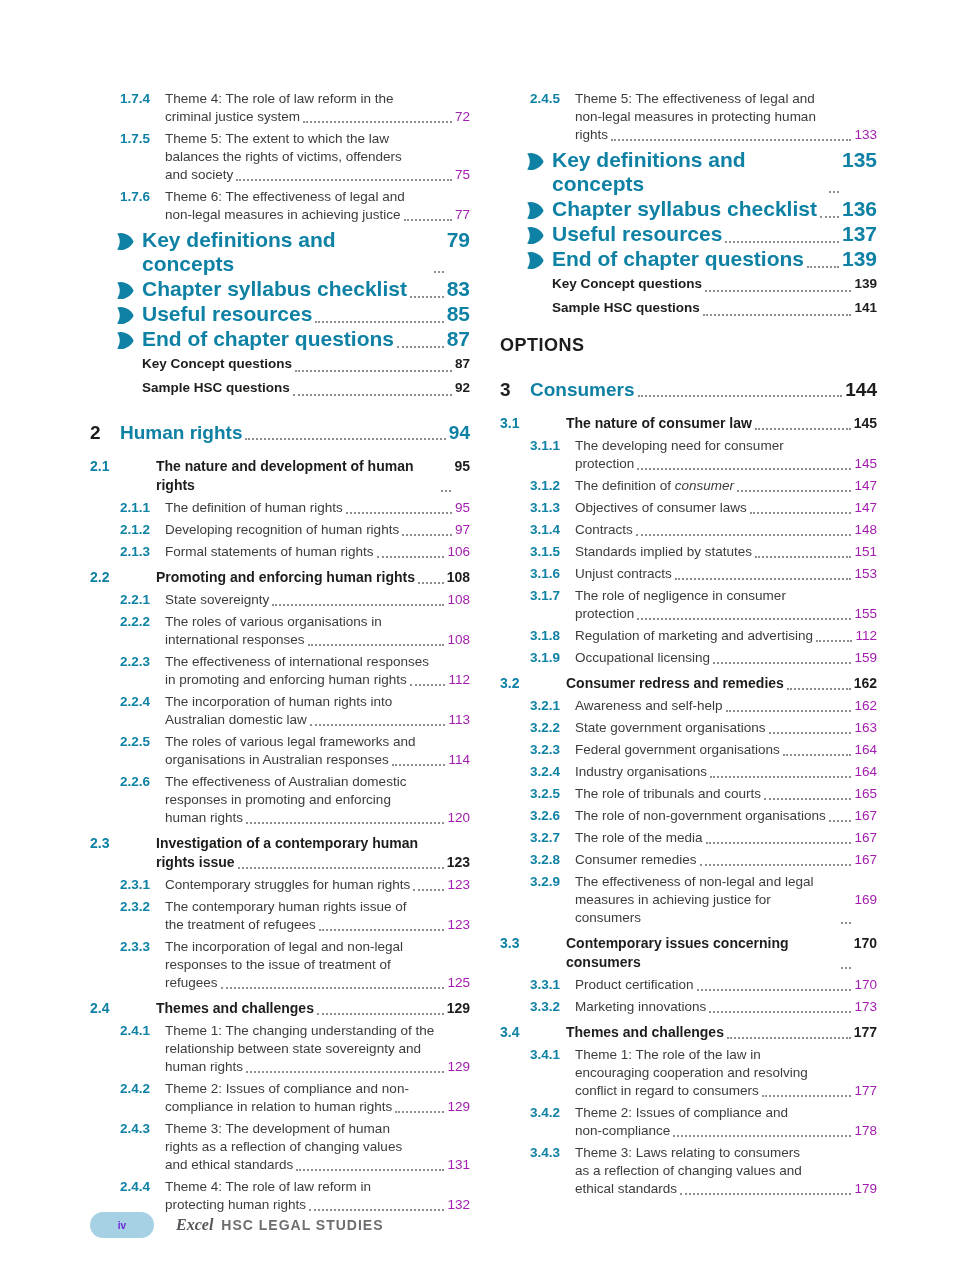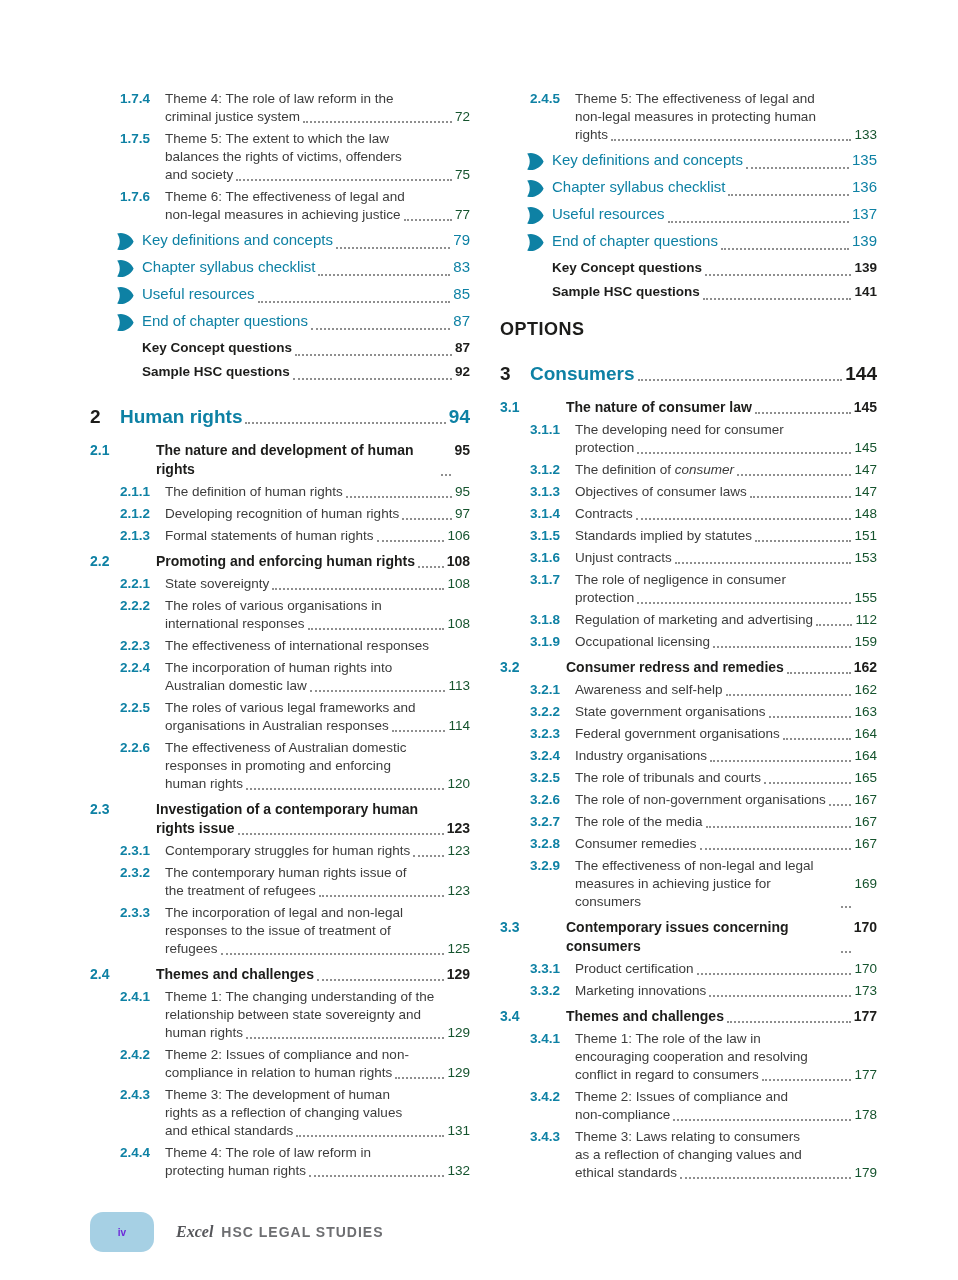--- a/index.html
+++ b/index.html
@@ -19,52 +19,52 @@
   .entry .num{flex:none;font-weight:bold;color:#0e81a4;}
   .entry .body{flex:1;min-width:0;}
   .line{display:block;}
   .line.last{display:flex;align-items:baseline;}
   .leader{flex:1;min-width:10px;border-bottom:2px dotted #8f8f8f;margin:0 3px;align-self:flex-end;margin-bottom:3px;}
   .page{white-space:nowrap;}
 
   
   .entry.sub{padding-left:30px;}
   .entry.sub .num{width:45px;}
-  .entry.sub .page{color:#14532d;text-align:right;}
+  .entry.sub .page{color:#a21caf;text-align:right;}
 
   
   .entry.section{margin-top:7px;margin-bottom:4px;font-weight:bold;color:#1d1d1b;font-size:14px;line-height:19px;gap:36px;}
   .entry.section .num{width:30px;}
   .entry.section .page{color:#1d1d1b;}
 
   
   .entry.chapter{margin-top:22px;margin-bottom:12px;font-size:19px;line-height:24px;font-weight:bold;color:#1d1d1b;}
   .entry.chapter .num{width:30px;color:#1d1d1b;}
   .entry.chapter .title{color:#0e81a4;}
   .entry.chapter .leader{margin-bottom:5px;}
   .entry.chapter .page.accent{color:#0e81a4;}
   .entry.chapter .page.dark{color:#1d1d1b;}
 
   
   .part-heading{margin-top:16px;font-size:18px;font-weight:bold;color:#1d1d1b;letter-spacing:.5px;}
 
   
-  .entry.bullet{padding-left:26px;font-size:15px;line-height:24px;margin-bottom:1px;color:#0e81a4;}
+  .entry.bullet{padding-left:26px;font-size:21px;line-height:24px;margin-bottom:1px;color:#0e81a4;font-weight:bold;}
   .entry.bullet .icon{flex:none;width:19px;margin-right:7px;position:relative;top:4px;}
   .entry.bullet .page{color:#0e81a4;}
 
   
   .entry.boldrow{padding-left:52px;font-weight:bold;color:#1d1d1b;font-size:13.5px;line-height:23px;margin-bottom:1px;}
   .entry.boldrow .page{color:#1d1d1b;}
 
   em{font-style:italic;}
 
   
   .footer{position:absolute;left:90px;top:1212px;display:flex;align-items:center;}
-  .page-badge{width:64px;height:40px;border-radius:13px;background:#a6d0e4;color:#6d28d9;
+  .page-badge{width:64px;height:26px;border-radius:13px;background:#a6d0e4;color:#6d28d9;
     font-weight:bold;font-size:10px;display:flex;align-items:center;justify-content:center;}
   .brand{margin-left:22px;display:flex;align-items:baseline;}
   .brand .excel{font-family:"Liberation Serif", serif;font-style:italic;font-weight:bold;font-size:16px;color:#55565a;margin-right:8px;}
   .brand .rest{font-weight:bold;font-size:14px;letter-spacing:1px;color:#6d6e71;}
 </style>
 </head>
 <body>
 
 <div class="toc-wrap">
   <div class="col left">
@@ -246,20 +246,25 @@
             <span class="t"><span>international responses</span></span>
             <span class="leader"></span>
             <span class="page">108</span>
           </div>
         </div>
       </div>
       <div class="entry sub">
         <span class="num">2.2.3</span>
         <div class="body">
           <div class="line"><span>The effectiveness of international responses</span></div>
+          <div class="line last">
+            <span class="t"><span>in promoting and enforcing human rights</span></span>
+            <span class="leader"></span>
+            <span class="page">112</span>
+          </div>
         </div>
       </div>
       <div class="entry sub">
         <span class="num">2.2.4</span>
         <div class="body">
           <div class="line"><span>The incorporation of human rights into</span></div>
           <div class="line last">
             <span class="t"><span>Australian domestic law</span></span>
             <span class="leader"></span>
             <span class="page">113</span>

